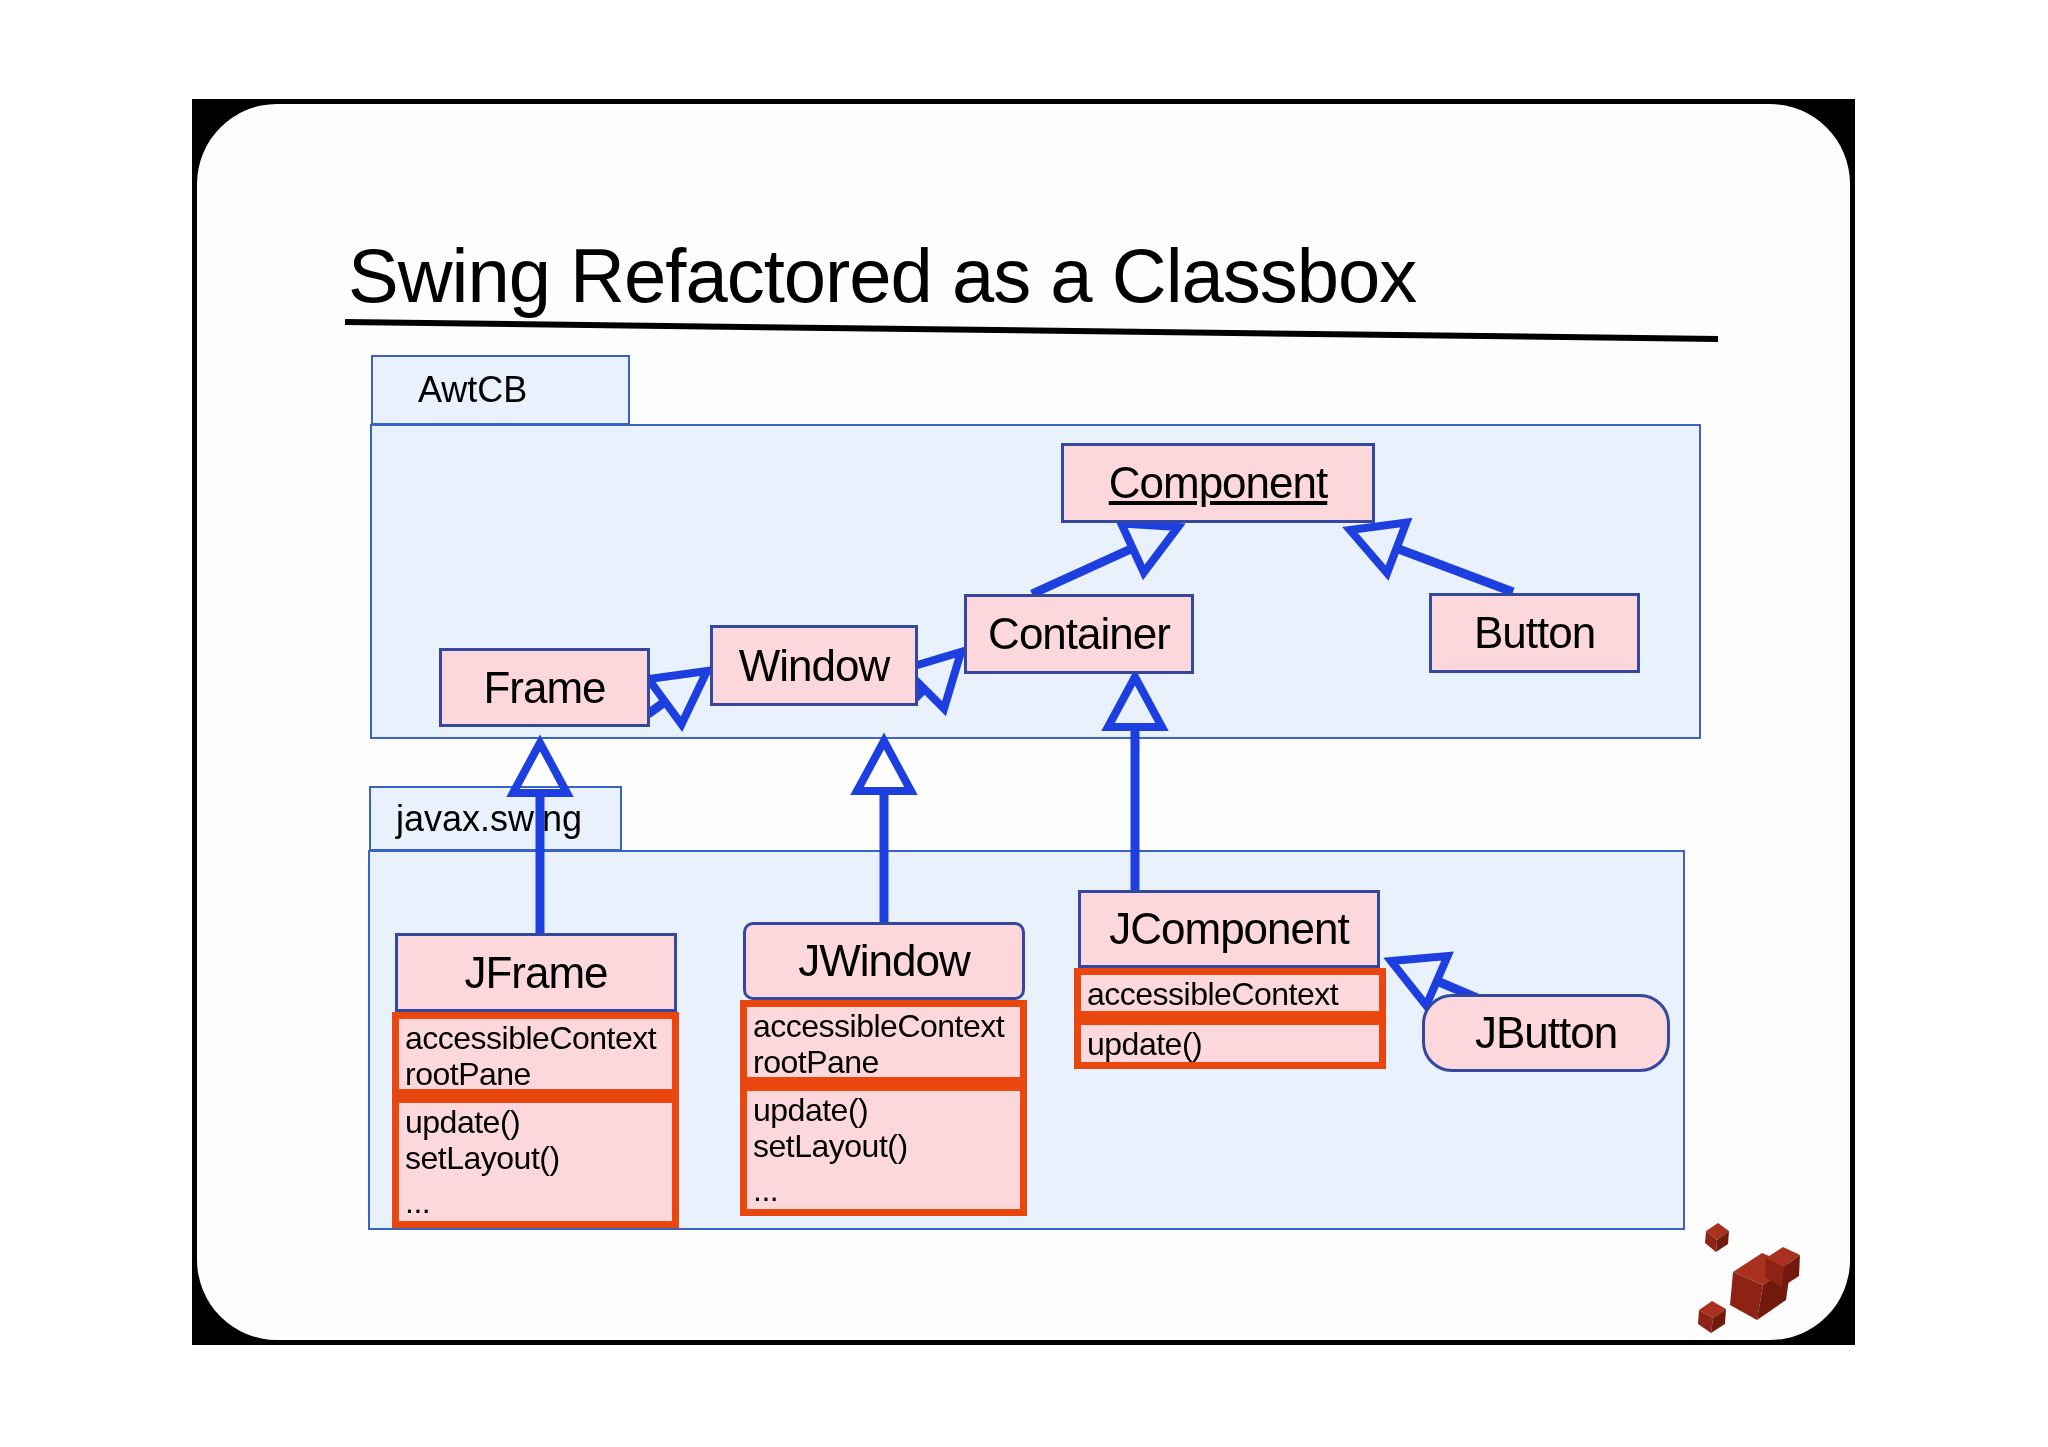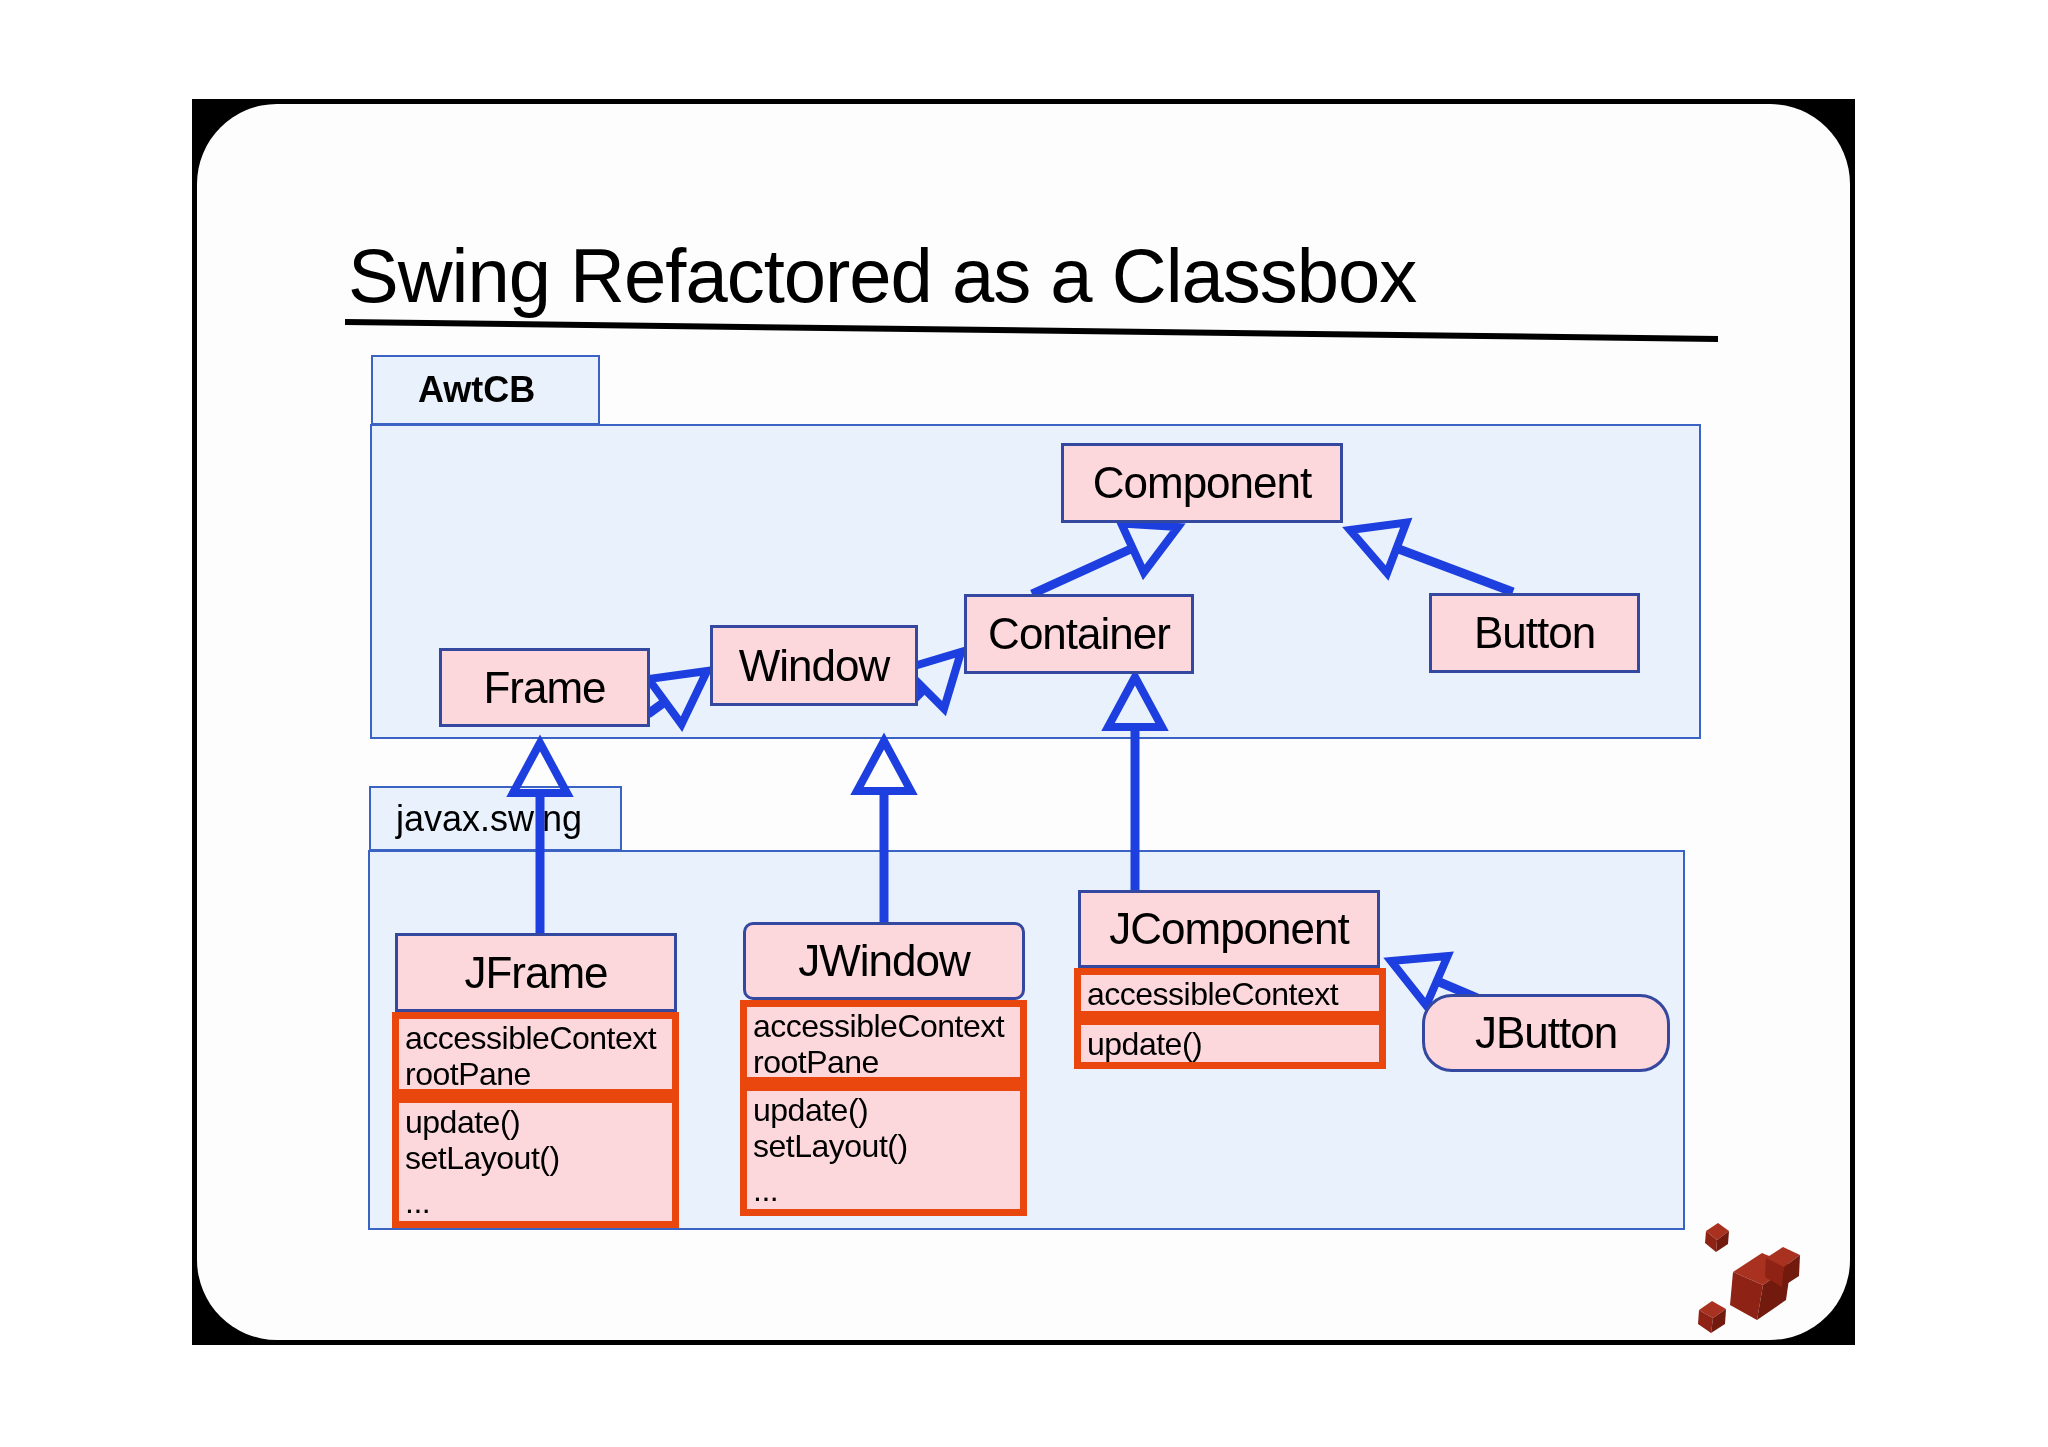--- a/index.html
+++ b/index.html
@@ -26,32 +26,32 @@
   }
   .title{
     position:absolute;left:348px;top:232px;z-index:5;margin:0;
     font-size:76px;font-weight:400;letter-spacing:-1px;color:var(--c-title);white-space:nowrap;
   }
   .pkg-tab,.pkg-body{
     position:absolute;background:var(--c-package-fill);
     border:2px solid var(--c-package-border);box-sizing:border-box;z-index:2;
   }
   .pkg-tab{display:flex;align-items:center;font-size:36px;}
-  .tab-awtcb{left:371px;top:355px;width:229px;height:70px;padding-left:45px;font-weight:bold;}
+  .tab-awtcb{left:371px;top:355px;width:259px;height:70px;padding-left:45px;}
   .body-awtcb{left:370px;top:424px;width:1331px;height:315px;}
   .tab-swing{left:369px;top:786px;width:253px;height:65px;padding-left:25px;}
   .body-swing{left:368px;top:850px;width:1317px;height:380px;}
   .arrow-layer{position:absolute;left:0;top:0;z-index:3;}
   .cls{
     position:absolute;background:var(--c-class-fill);
     border:3px solid var(--c-class-border);box-sizing:border-box;z-index:4;
     display:flex;align-items:center;justify-content:center;
     font-size:44px;letter-spacing:-1px;white-space:nowrap;
   }
-  .cls-component{left:1061px;top:443px;width:282px;height:80px;}
+  .cls-component{left:1061px;top:443px;width:314px;height:80px;text-decoration:underline;}
   .cls-container{left:964px;top:594px;width:230px;height:80px;}
   .cls-button{left:1429px;top:593px;width:211px;height:80px;}
   .cls-frame{left:439px;top:648px;width:211px;height:79px;}
   .cls-window{left:710px;top:625px;width:208px;height:81px;}
   .cls-jframe{left:395px;top:933px;width:282px;height:79px;}
   .cls-jwindow{left:743px;top:922px;width:282px;height:78px;border-radius:10px;}
   .cls-jcomponent{left:1078px;top:890px;width:302px;height:78px;}
   .cls-jbutton{left:1422px;top:994px;width:248px;height:78px;border-radius:30px;}
   .compartment{
     position:absolute;background:var(--c-class-fill);

